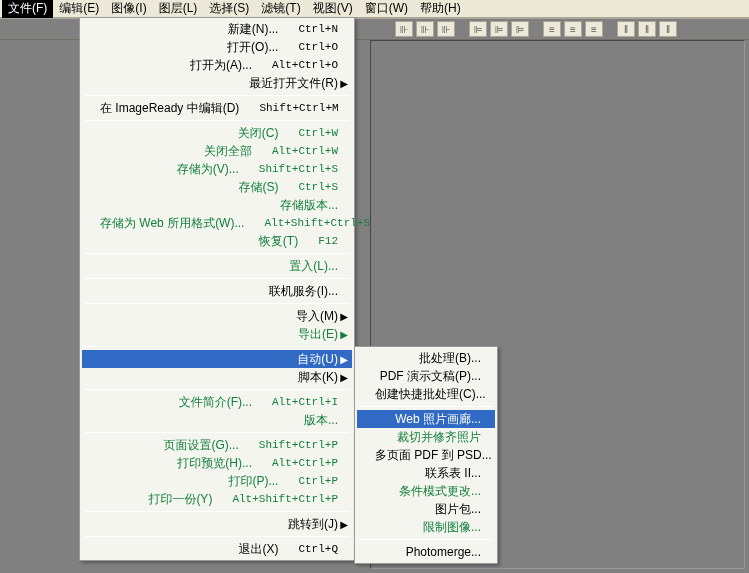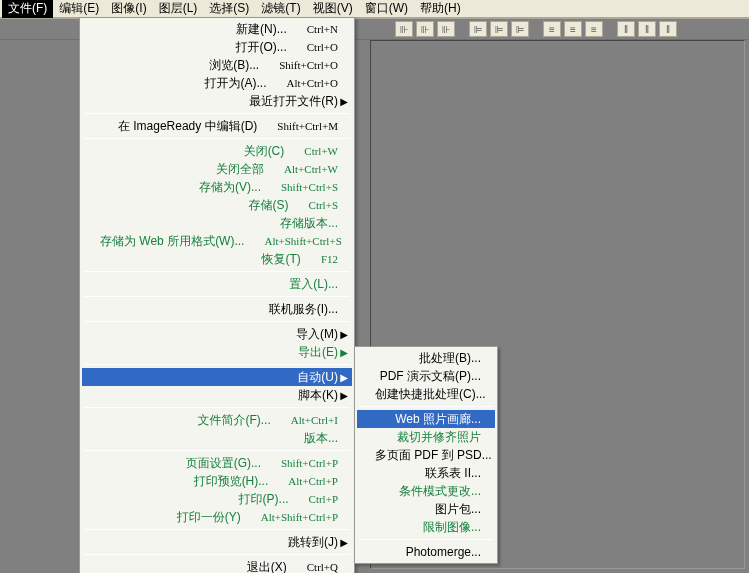--- a/index.html
+++ b/index.html
@@ -81,21 +81,21 @@
     }
     .menu-item.disabled { color: #15803d; }
     .menu-item.highlighted {
       background: #316ac5;
       color: #fff;
     }
     .menu-item .label { flex: 1; white-space: nowrap; }
     .menu-item .shortcut { 
       margin-left: auto;
       padding-left: 20px;
-      font-family: Liberation Serif, serif;
+      font-family: Liberation Mono, monospace;
       font-size: 11px;
     }
     .menu-item .arrow {
       position: absolute;
       right: 4px;
       font-size: 10px;
     }
     .menu-item.highlighted .arrow { color: #fff; }
     .menu-sep {
       height: 1px;
@@ -152,24 +152,20 @@
 <div class="dropdown-menu file-menu">
     <div class="menu-item">
       <span class="label">新建(N)...</span>
       <span class="shortcut">Ctrl+N</span>
     </div>
     <div class="menu-item">
       <span class="label">打开(O)...</span>
       <span class="shortcut">Ctrl+O</span>
     </div>
     <div class="menu-item">
-      <span class="label">浏览(B)...</span>
-      <span class="shortcut">Shift+Ctrl+O</span>
-    </div>
-    <div class="menu-item">
       <span class="label">打开为(A)...</span>
       <span class="shortcut">Alt+Ctrl+O</span>
     </div>
     <div class="menu-item">
       <span class="label">最近打开文件(R)</span>
       <span class="arrow">▶</span>
     </div>
     <div class="menu-sep"></div>
     <div class="menu-item">
       <span class="label">在 ImageReady 中编辑(D)</span>

